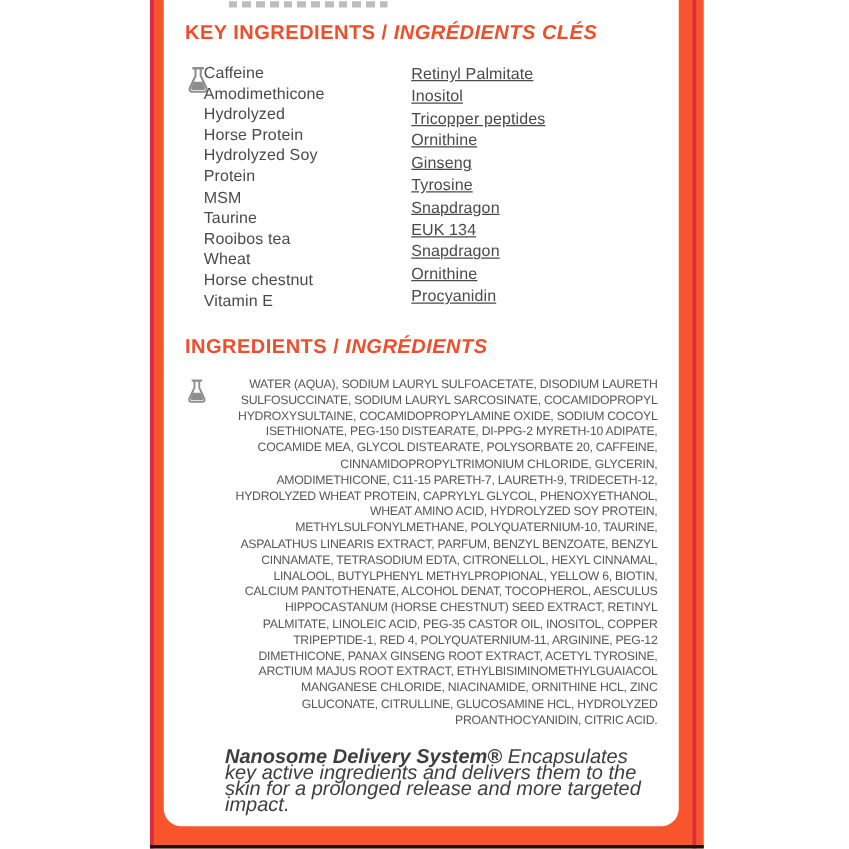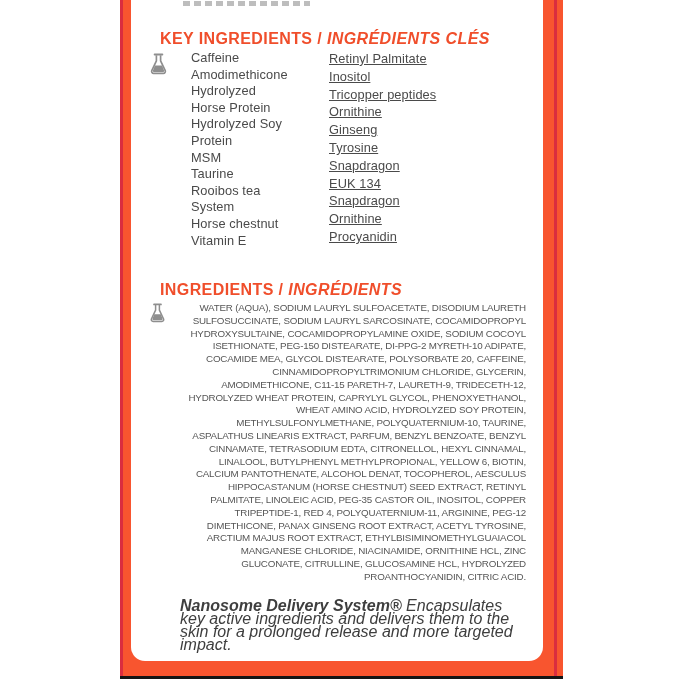--- a/index.html
+++ b/index.html
@@ -29,21 +29,21 @@
   .label-panel{
     position:absolute;left:131px;top:-14px;width:412px;height:675px;
     background:#ffffff;border-radius:0 0 14px 14px;
   }
   
   .cutoff-text{
     position:absolute;left:183px;top:1px;width:127px;height:5px;opacity:.65;
     background:repeating-linear-gradient(90deg,#9a9a9a 0 7px,transparent 7px 11px);
   }
   .section-title{
-    position:absolute;left:148px;margin:12px;
+    position:absolute;left:148px;margin:0;
     color:var(--accent-orange,#F04E2B);
     font-size:16px;font-weight:700;letter-spacing:.4px;white-space:nowrap;
   }
   .section-title .fr{font-style:italic;font-weight:600;}
   .flask{position:absolute;width:21px;height:24px;}
   .ing-col{
     position:absolute;color:var(--key-text,#4A4A4A);
     font-size:12.8px;letter-spacing:.1px;
   }
   .ing-col .ing-item{white-space:pre-line;line-height:16.6px;}
@@ -76,31 +76,31 @@
   <div class="cutoff-text"></div>
 
   <h2 class="section-title" style="top:18px;"><span>KEY INGREDIENTS</span><span> / </span><span class="fr">INGRÉDIENTS CLÉS</span></h2>
 
   <svg class="flask" style="left:148px;top:52px;" viewBox="0 0 24 26">
     <line x1="7.6" y1="2.2" x2="16.4" y2="2.2" stroke="#8E8E8E" stroke-width="2.2" stroke-linecap="round"></line>
     <path d="M9.6 3 v6.4 L4.3 20.6 c-.6 1.5 .5 3.1 2.1 3.1 h11.2 c1.6 0 2.7-1.6 2.1-3.1 L14.4 9.4 V3" fill="none" stroke="#8E8E8E" stroke-width="1.9" stroke-linejoin="round"></path>
     <path d="M7.9 14.6 h8.2 l2.3 5.7 c.3 .9-.3 1.8-1.3 1.8 H6.9 c-1 0-1.6-.9-1.3-1.8 z" fill="#8E8E8E"></path>
   </svg>
 
-  <div class="ing-col col1" style="left:191px;top:50px;width:142px;">
+  <div class="ing-col col1" style="left:163px;top:50px;width:142px;">
       <div class="ing-item">Caffeine</div>
       <div class="ing-item">Amodimethicone</div>
       <div class="ing-item">Hydrolyzed
 Horse Protein</div>
       <div class="ing-item">Hydrolyzed Soy
 Protein</div>
       <div class="ing-item">MSM</div>
       <div class="ing-item">Taurine</div>
       <div class="ing-item">Rooibos tea</div>
-      <div class="ing-item">System</div>
+      <div class="ing-item">Wheat</div>
       <div class="ing-item">Horse chestnut</div>
       <div class="ing-item">Vitamin E</div>
     </div>
 
   <div class="ing-col col2" style="left:329px;top:50px;width:176px;text-decoration:underline;">
       <div class="ing-item">Retinyl Palmitate</div>
       <div class="ing-item">Inositol</div>
       <div class="ing-item">Tricopper peptides</div>
       <div class="ing-item">Ornithine</div>
       <div class="ing-item">Ginseng</div>

